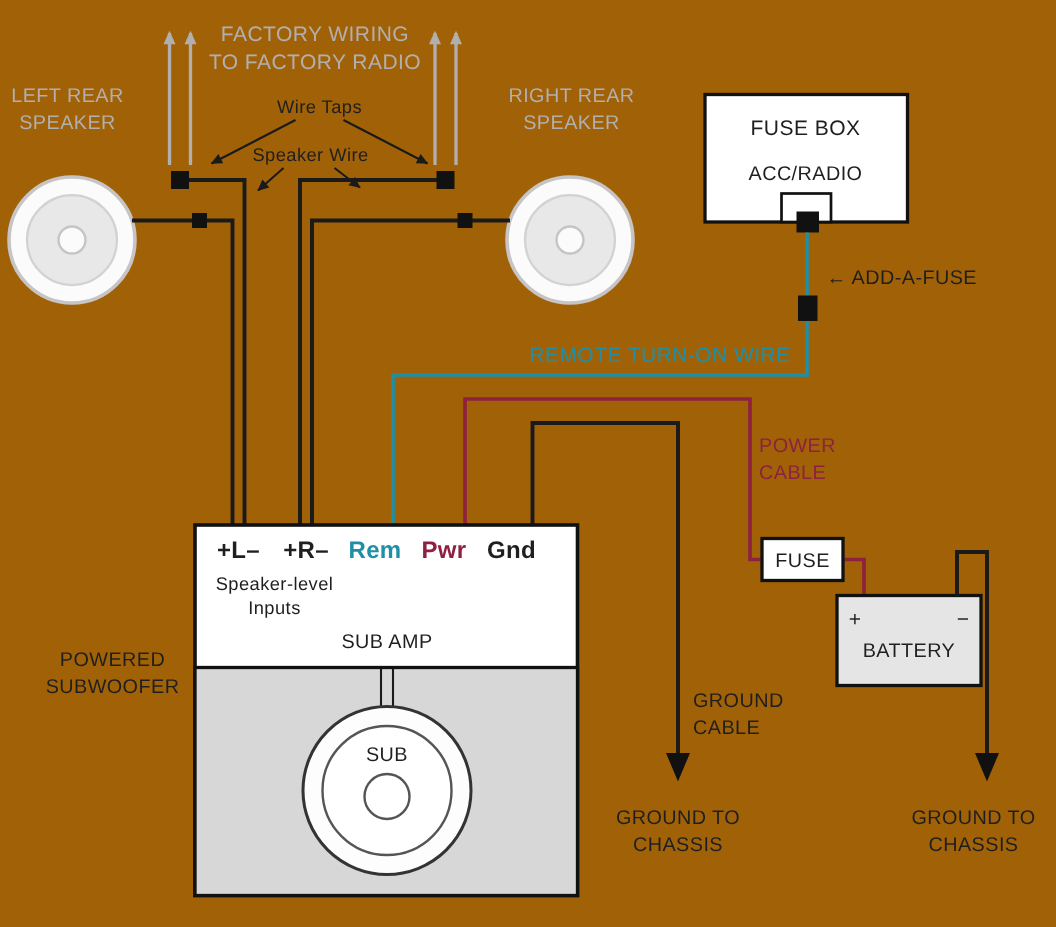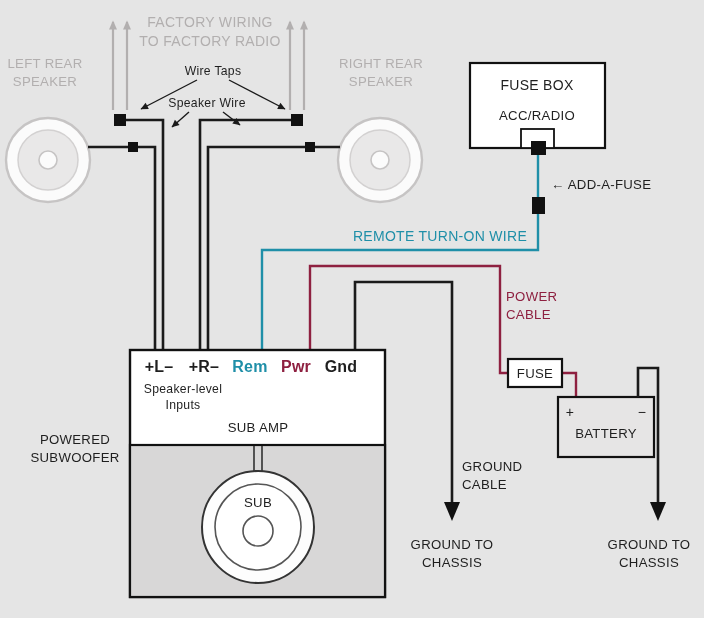--- a/index.html
+++ b/index.html
@@ -1,16 +1,16 @@
 <!DOCTYPE html>
 <html><head>
 <meta charset="utf-8">
 <style>
   html,body{margin:0;padding:0;background:#ffffff;}
-  .stage{position:relative;width:704px;height:618px;background:#e5e5e5;overflow:hidden;
+  .stage{position:relative;width:704px;height:618px;background:#a16207;overflow:hidden;
          font-family:"Liberation Sans","DejaVu Sans",sans-serif;}
   svg{display:block;}
   text{font-family:"Liberation Sans","DejaVu Sans",sans-serif;fill:#1f1f1f;letter-spacing:.3px;}
   .t14{font-size:14px;}
   .t13{font-size:13.2px;}
   .t12{font-size:12.2px;}
   .term{font-size:16px;font-weight:600;letter-spacing:.2px;}
   .gray{fill:#b2afaf;}
   .teal{fill:#1f8fa8;}
   .maroon{fill:#8e2040;}

